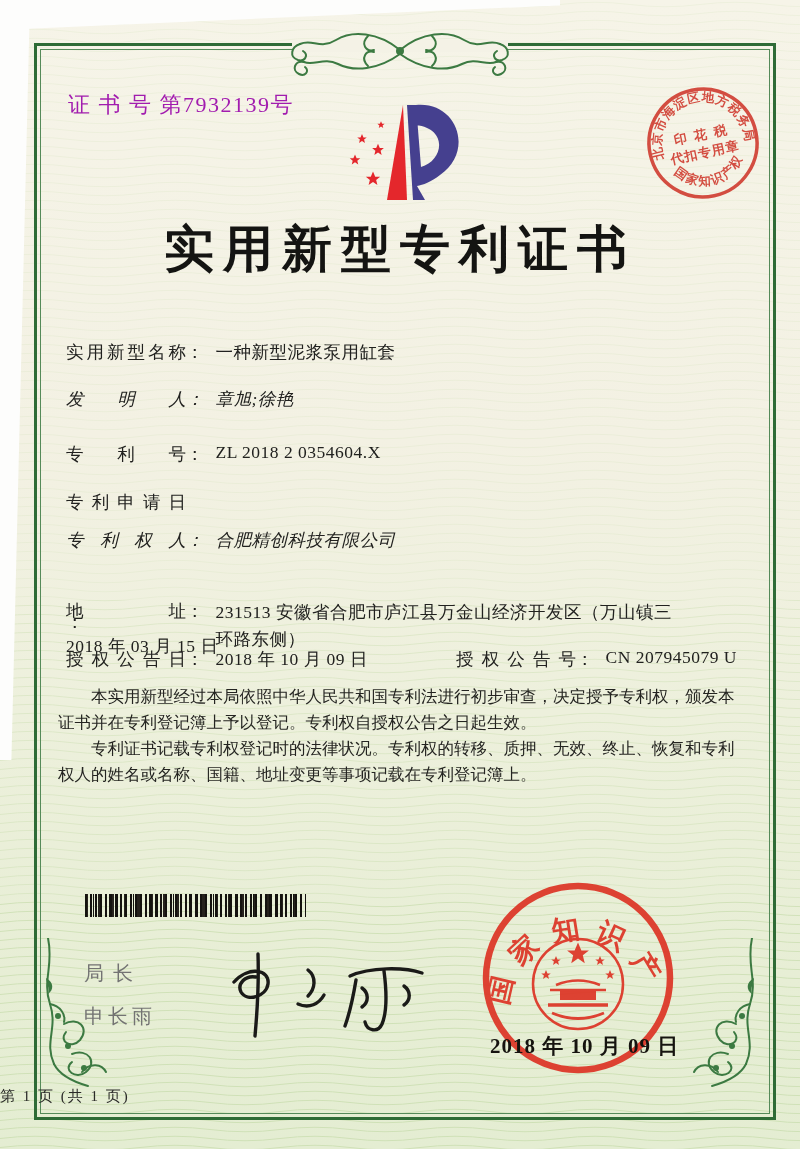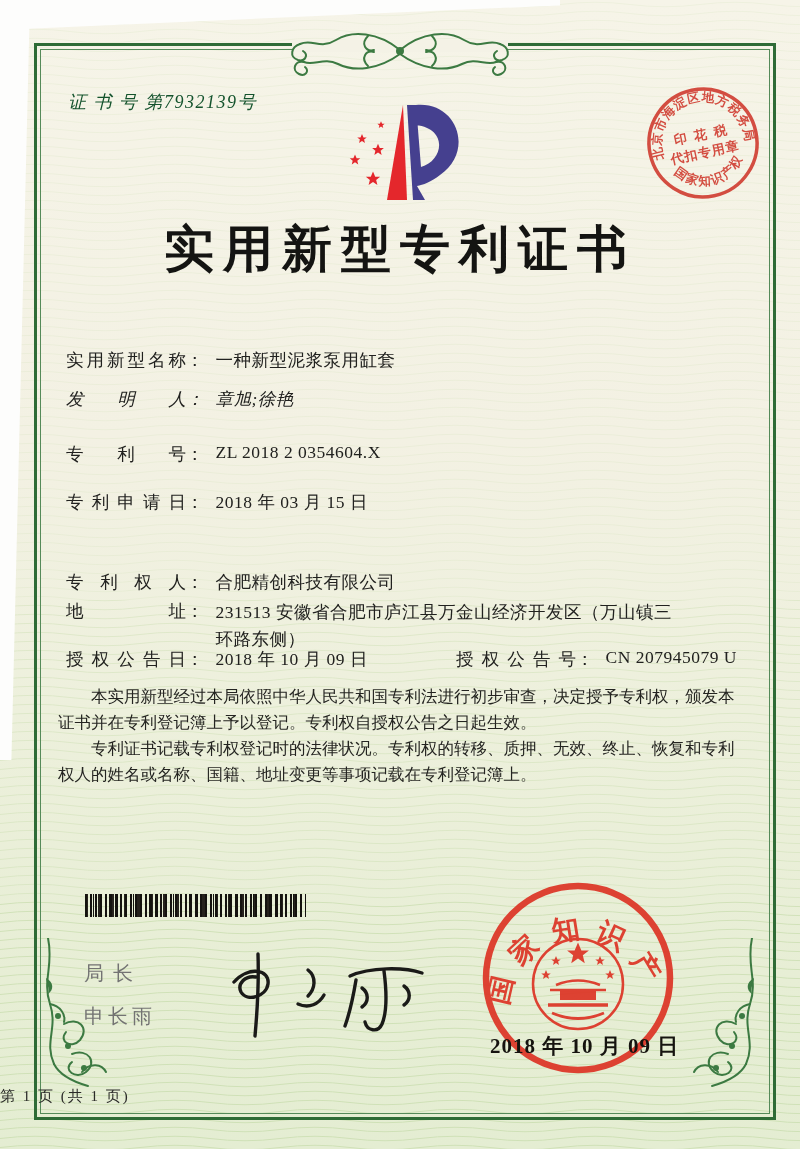--- a/index.html
+++ b/index.html
@@ -11,21 +11,21 @@
   .abs{position:absolute;}
   .scan-wedge{position:absolute;background:#fdfdfc;}
   .wedge-left{left:0;top:0;width:30px;height:760px;
               clip-path:polygon(0 0,100% 0,38% 100%,0 100%);}
   .wedge-top{left:0;top:0;width:560px;height:30px;
              clip-path:polygon(0 0,100% 0,100% 18%,0 100%);}
   .border-outer{position:absolute;left:34px;top:43px;right:24px;bottom:29px;
                 border:3px solid #2e6b36;}
   .border-inner{position:absolute;left:40px;top:49px;right:30px;bottom:35px;
                 border:1px solid #558a59;}
-  .cert-no{left:68px;top:90px;font-size:18px;letter-spacing:1.5px;color:#14532d;font-style:italic;}
+  .cert-no{left:68px;top:90px;font-size:22px;letter-spacing:1.5px;color:#a21caf;}
   .title{left:0;top:216px;width:800px;text-align:center;font-size:50px;
          font-weight:700;letter-spacing:9px;color:#141412;}
   .f-row{position:absolute;left:66px;width:690px;display:flex;
          align-items:flex-start;font-size:17.5px;color:#21211f;}
   .f-lbl{display:inline-block;width:120px;text-align:justify;text-align-last:justify;
          flex:0 0 120px;}
   .colon{margin-right:12px;}
   .f-val{letter-spacing:.5px;}
   .addr-val{width:470px;line-height:1.55;}
   .grant2{position:absolute;left:390px;top:0;display:flex;}
@@ -165,41 +165,41 @@
     </text>
     <text x="75" y="71" text-anchor="middle" font-size="13" font-weight="700" fill="#cf372b" letter-spacing="2">印 花 税</text>
     <text x="75" y="89" text-anchor="middle" font-size="13" font-weight="700" fill="#cf372b" letter-spacing="1">代扣专用章</text>
     <text font-size="12.5" font-weight="700" fill="#cf372b">
       <textPath href="#taxBot" startOffset="4" textLength="96">国家知识产权局</textPath>
     </text>
   </svg>
 
   <div class="abs title">实用新型专利证书</div>
 
-  <div class="f-row" style="top:348px;">
+  <div class="f-row" style="top:340px;">
     <span class="f-lbl">实用新型名称</span>
       <span class="colon">：</span>
     <span class="f-val">一种新型泥浆泵用缸套</span>
   </div>
   <div class="f-row" style="top:387px;font-style:italic;">
     <span class="f-lbl">发明人</span>
       <span class="colon">：</span>
     <span class="f-val">章旭;徐艳</span>
   </div>
   <div class="f-row" style="top:442px;">
     <span class="f-lbl">专利号</span>
       <span class="colon">：</span>
     <span class="f-val">ZL 2018 2 0354604.X</span>
   </div>
-  <div class="f-row" style="top:490px;">
+  <div class="f-row" style="top:490px;flex-direction:column;">
     <span class="f-lbl">专利申请日</span>
       <span class="colon">：</span>
     <span class="f-val">2018 年 03 月 15 日</span>
   </div>
-  <div class="f-row" style="top:570px;">
+  <div class="f-row" style="top:528px;font-style:italic;">
     <span class="f-lbl">专利权人</span>
       <span class="colon">：</span>
     <span class="f-val">合肥精创科技有限公司</span>
   </div>
   <div class="f-row" style="top:599px;">
     <span class="f-lbl">地址</span>
       <span class="colon">：</span>
     <span class="f-val addr-val">231513 安徽省合肥市庐江县万金山经济开发区（万山镇三环路东侧）</span>
   </div>
 

